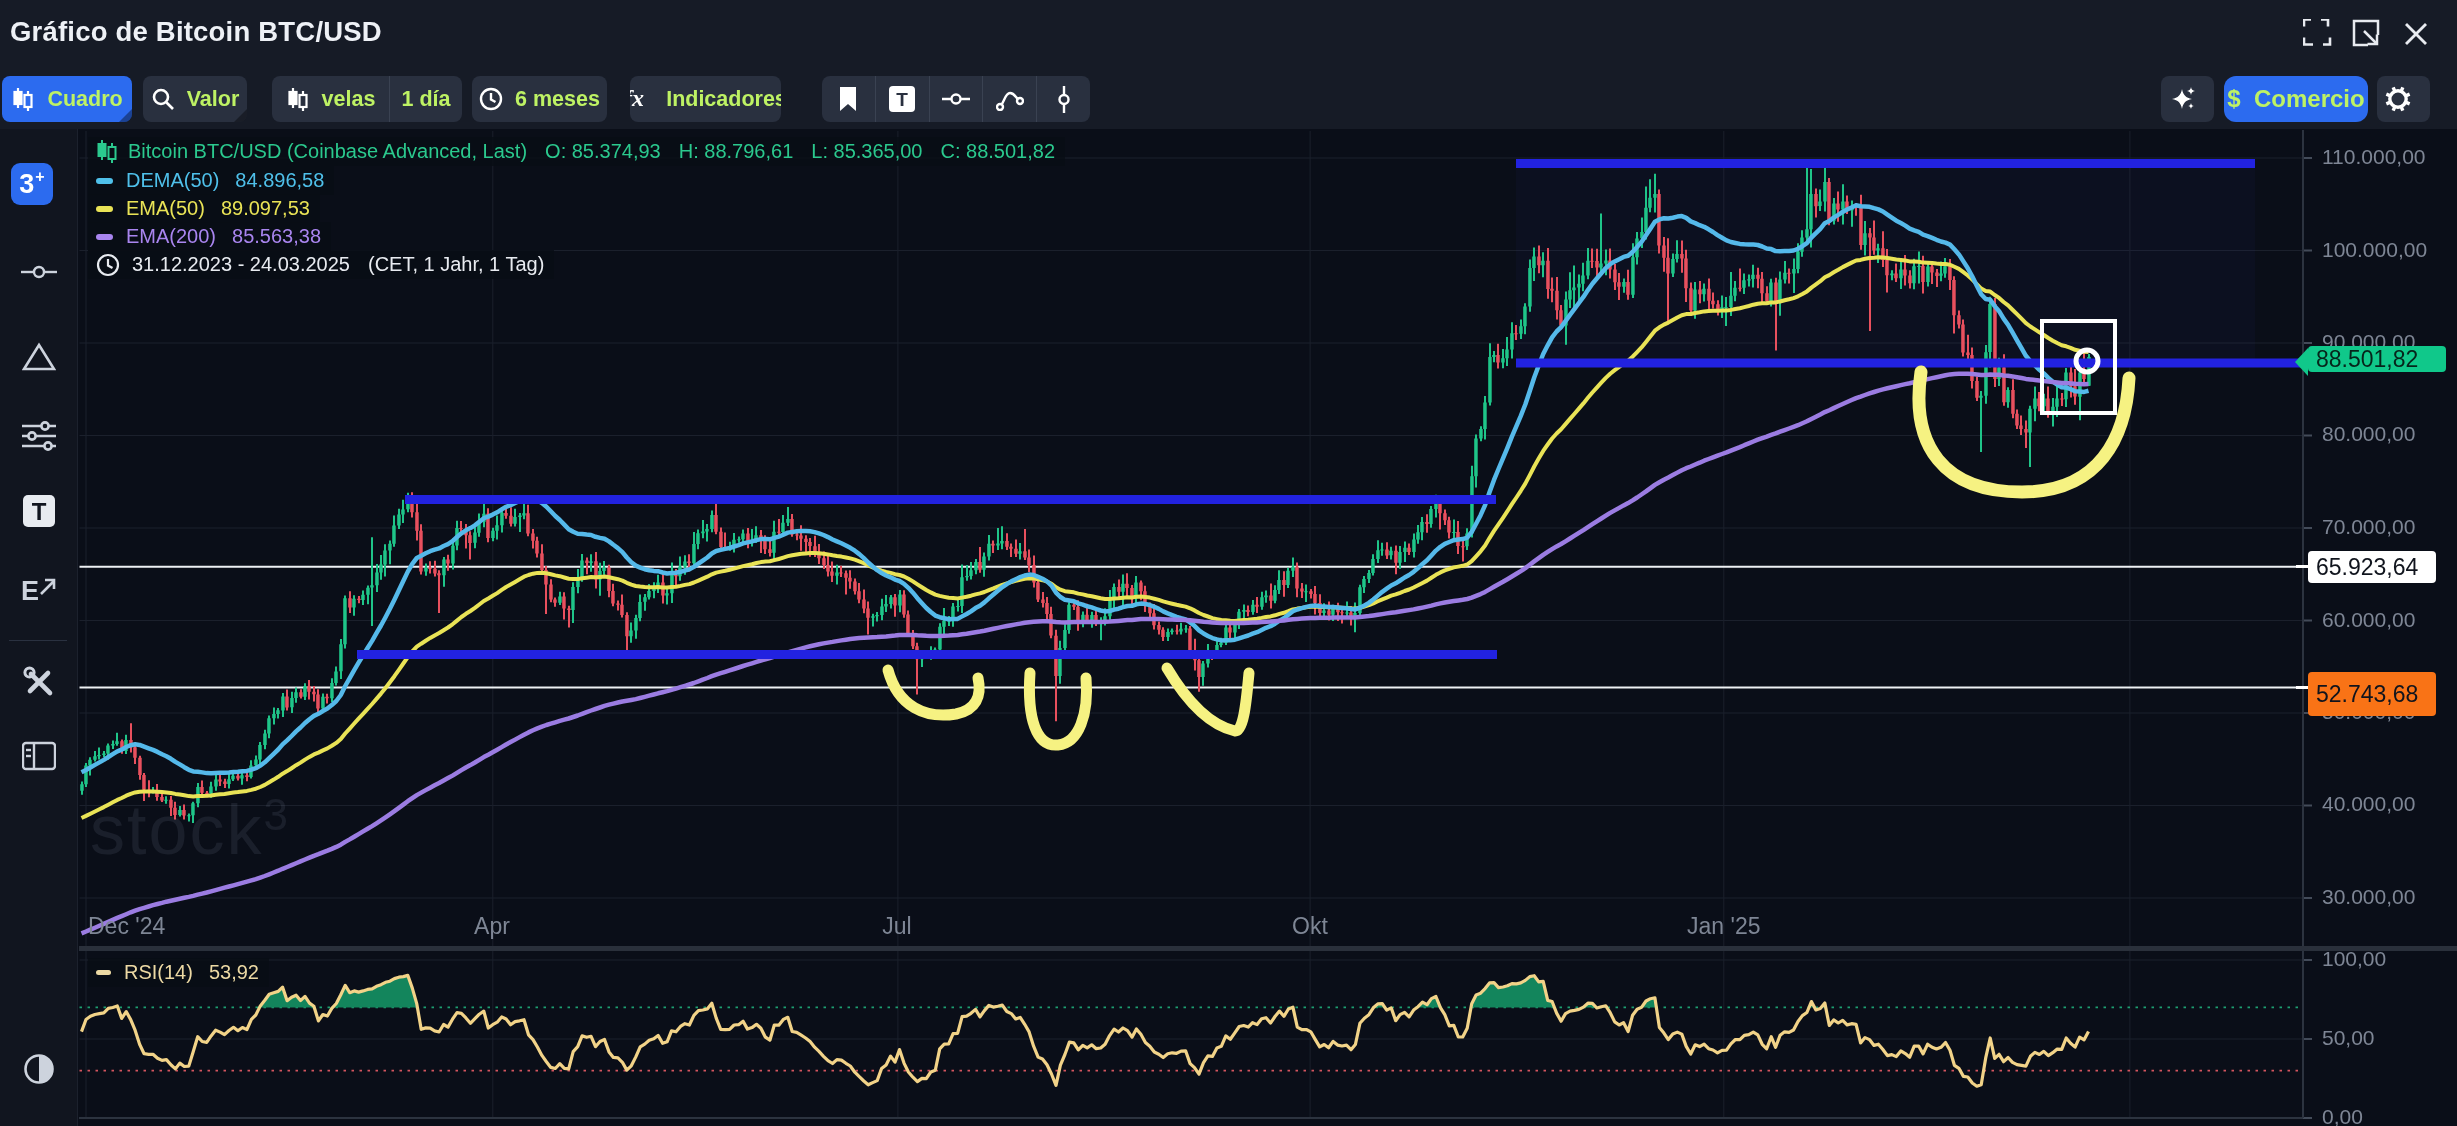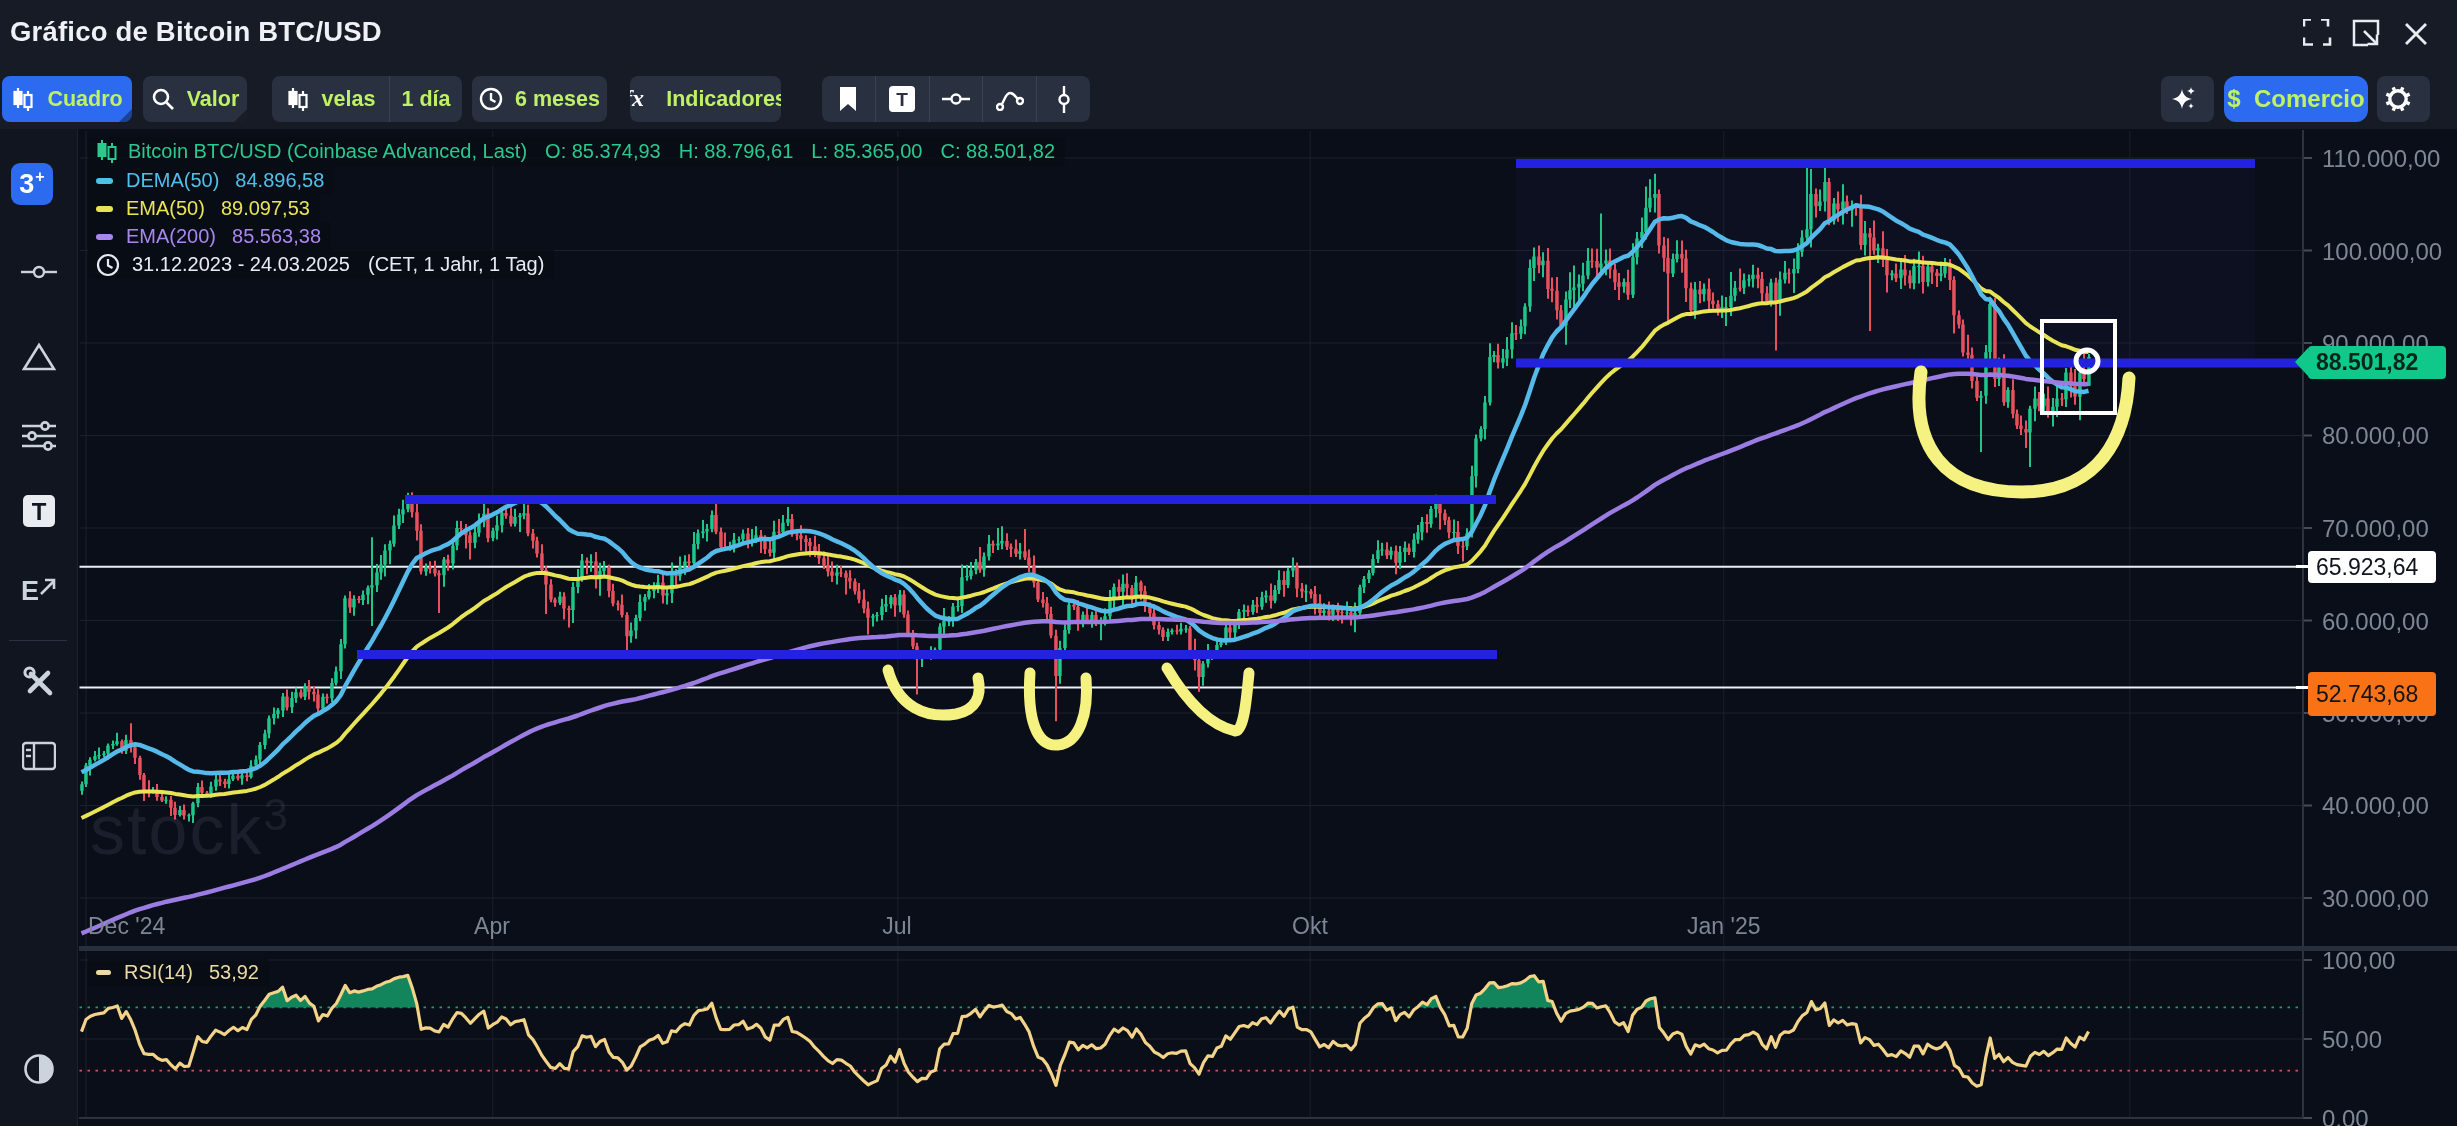--- a/index.html
+++ b/index.html
@@ -6,21 +6,21 @@
 .topbar{position:absolute;left:0;top:0;width:2457px;height:129px;background:#161b26}
 .title{position:absolute;left:10px;top:16px;font-size:27.5px;font-weight:bold;color:#eef1f6;letter-spacing:.2px}
 .btn{position:absolute;top:76px;height:46px;background:#29303f;border-radius:8px;color:#bef264;
  font-size:21.5px;font-weight:bold;display:flex;align-items:center;justify-content:center;overflow:hidden}
 .btn.blue{background:#2c6bef}
 .fold:after{content:"";position:absolute;right:0;bottom:0;border-left:13px solid transparent;
  border-bottom:13px solid rgba(0,0,0,0.38)}
 .sep{width:1px;height:46px;background:#3a4252}
 .sidebar{position:absolute;left:0;top:129px;width:78px;height:997px;background:#11151f;border-right:1px solid #1c212d}
 .chartbg{position:absolute;left:79px;top:129px;width:2378px;height:997px;background:#0a0e18}
-.yl{position:absolute;color:#7e8695;font-size:24px;white-space:nowrap}
+.yl{position:absolute;color:#7e8695;font-size:21px;white-space:nowrap}
 .xl{position:absolute;color:#7e8695;font-size:23px;top:913px;white-space:nowrap}
 .lg{position:absolute;background:rgba(9,13,21,0.82);height:29px;display:flex;align-items:center;
  padding:0 10px 0 8px;font-size:20px;white-space:nowrap}
 .dash{display:inline-block;width:17px;height:6px;border-radius:3px;margin-right:13px}
 .sepbar{position:absolute;left:79px;top:946px;width:2378px;height:5px;background:#2a303b}
 .tag{position:absolute;font-size:23px;border-radius:4px;display:flex;align-items:center;padding:0 8px}
 .wm{position:absolute;left:90px;top:790px;font-size:70px;font-weight:normal;color:rgba(150,160,180,0.12);letter-spacing:2px}
 .ic{position:absolute;left:0;width:78px;display:flex;justify-content:center}
 </style></head><body>
 <div class="topbar"></div>
@@ -380,16 +380,16 @@
 <div class="yl" style="left:2322px;top:330px">90.000,00</div>
 <div class="yl" style="left:2322px;top:422px">80.000,00</div>
 <div class="yl" style="left:2322px;top:515px">70.000,00</div>
 <div class="yl" style="left:2322px;top:608px">60.000,00</div>
 <div class="yl" style="left:2322px;top:700px">50.000,00</div>
 <div class="yl" style="left:2322px;top:792px">40.000,00</div>
 <div class="yl" style="left:2322px;top:885px">30.000,00</div>
 <div class="yl" style="left:2322px;top:947px">100,00</div>
 <div class="yl" style="left:2322px;top:1026px">50,00</div>
 <div class="yl" style="left:2322px;top:1105px">0,00</div>
-<div class="tag" style="left:2308px;top:346px;width:138px;height:33px;background:#10c88a;color:#06251b;font-weight:bold"><span style="position:absolute;left:-13px;top:2px;border-right:13px solid #10c88a;border-top:14.5px solid transparent;border-bottom:14.5px solid transparent"></span>88.501,82</div>
+<div class="tag" style="left:2308px;top:346px;width:138px;height:26px;background:#10c88a;color:#06251b;font-weight:normal"><span style="position:absolute;left:-13px;top:2px;border-right:13px solid #10c88a;border-top:14.5px solid transparent;border-bottom:14.5px solid transparent"></span>88.501,82</div>
 <div style="position:absolute;left:2296px;top:565px;width:12px;height:3px;background:#fff"></div>
 <div class="tag" style="left:2308px;top:551px;width:128px;height:32px;background:#fff;color:#10141d">65.923,64</div>
 <div style="position:absolute;left:2296px;top:686px;width:12px;height:3px;background:#fff"></div>
 <div class="tag" style="left:2308px;top:672px;width:128px;height:44px;background:#f97316;color:#10141d">52.743,68</div>
 </body></html>

